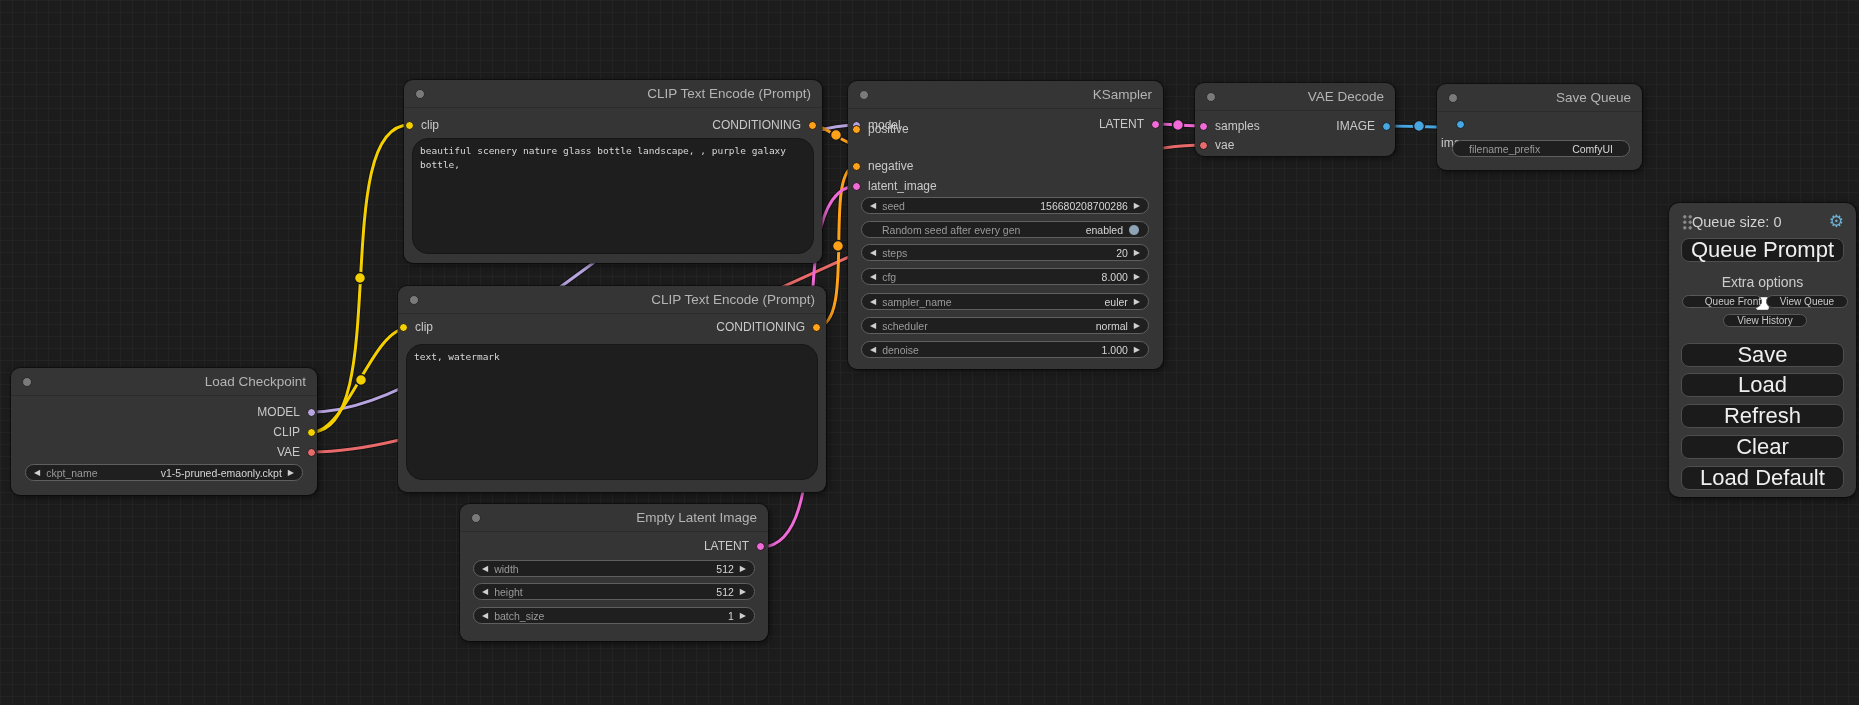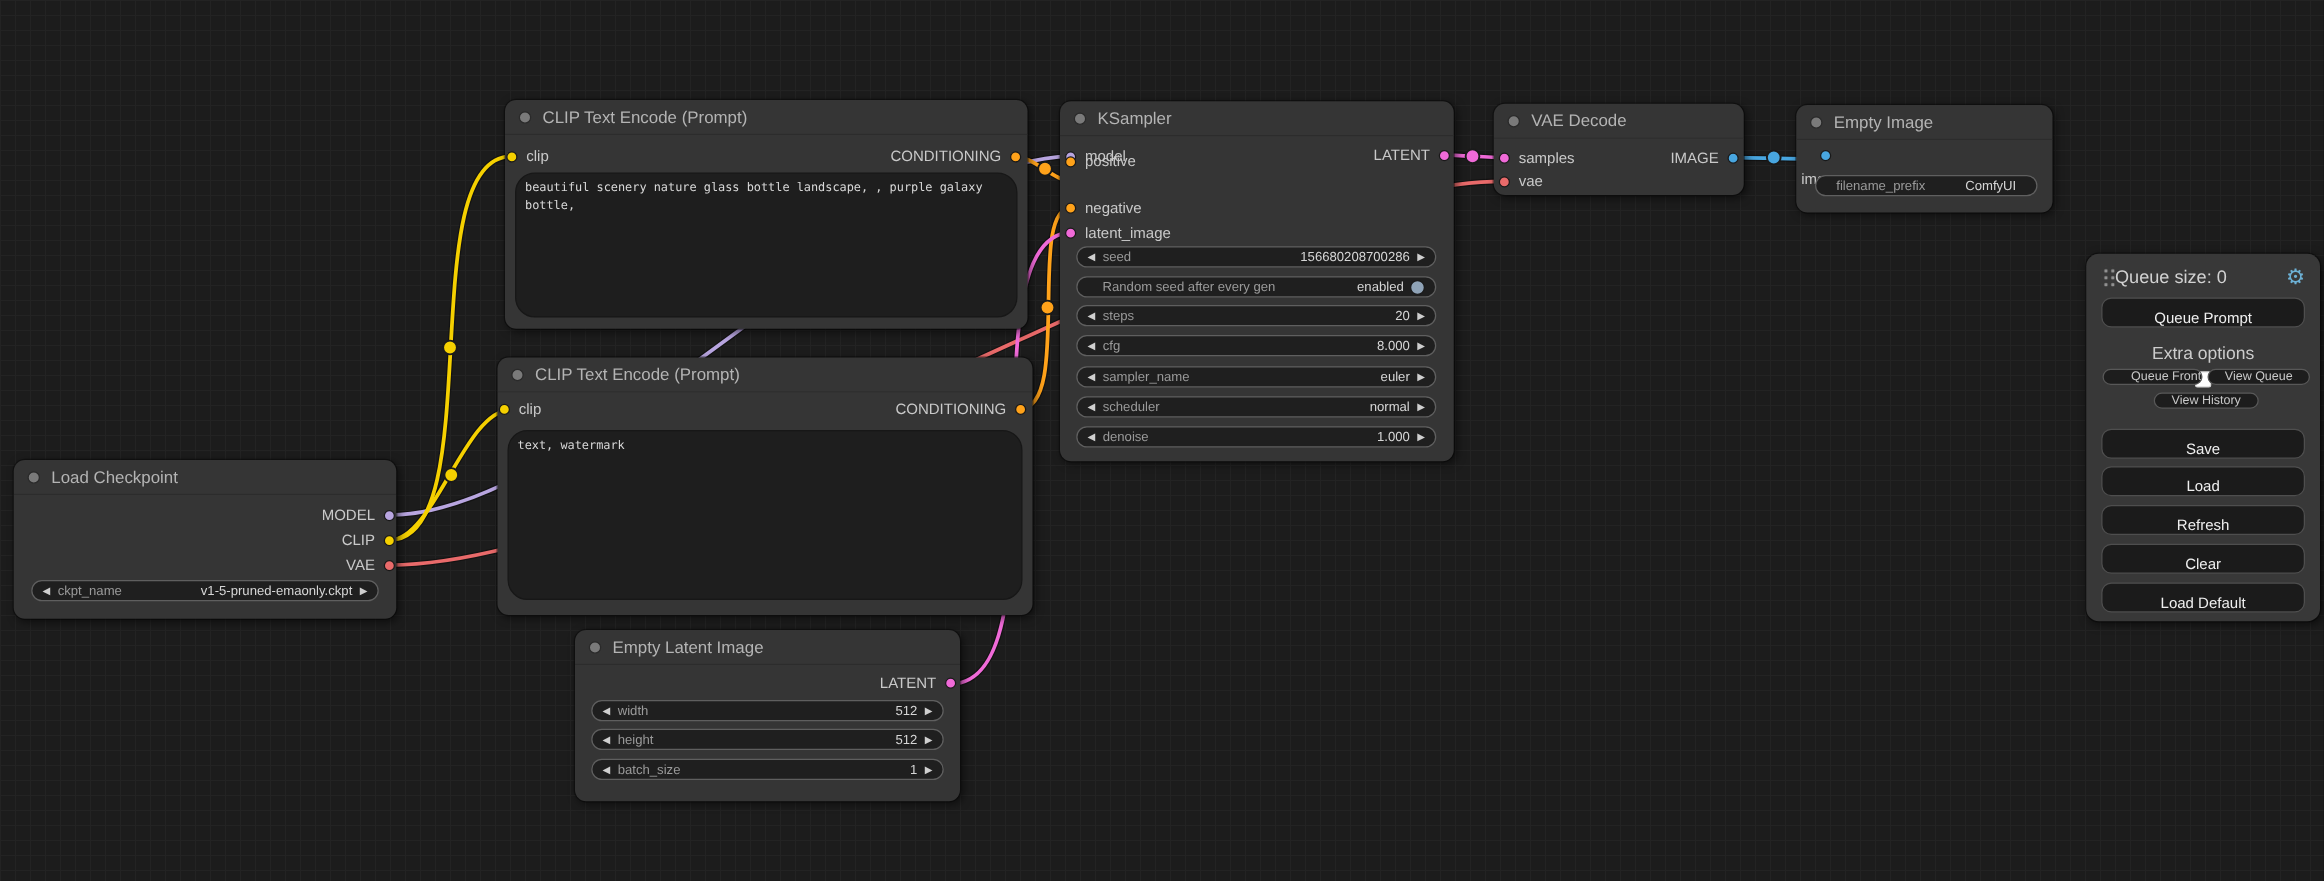--- a/index.html
+++ b/index.html
@@ -14,21 +14,21 @@
     font-family:"Liberation Sans","DejaVu Sans",sans-serif;
   }
   #links{position:absolute;left:0;top:0;z-index:1;}
   .node{
     position:absolute;z-index:2;background:#353535;border-radius:9px;
     box-shadow:2px 2px 7px rgba(0,0,0,.55), 0 0 0 1px rgba(0,0,0,.35);
   }
   .ntitle{
     height:28px;display:flex;align-items:center;gap:9px;padding:0 11px;
     color:#b4b4b4;font-size:13.5px;border-bottom:1px solid #2c2c2c;
-    border-radius:9px 9px 0 0;white-space:nowrap;overflow:hidden;
+    border-radius:9px 9px 0 0;white-space:nowrap;overflow:hidden;justify-content:space-between;
   }
   .tdot{width:10px;height:10px;border-radius:50%;background:#7a7a7a;border:1px solid #2a2a2a;flex:0 0 auto;}
   .slot{position:absolute;display:flex;align-items:center;gap:7px;height:14px;
         transform:translateY(-50%);font-size:12px;color:#c9c9c9;white-space:nowrap;}
   .slot.out{flex-direction:row-reverse;color:#c9c9c9;}
   .pdot{width:9px;height:9px;border-radius:50%;border:1px solid #191919;flex:0 0 auto;}
   .c-model{background:#b8a5e0;} .c-clip{background:#f5d000;} .c-vae{background:#e96a6a;}
   .c-cond{background:#ffa21a;} .c-latent{background:#f06ad8;} .c-image:
   {background:#48a6e0;} .c-image{background:#48a6e0;}
   .widget{
@@ -51,21 +51,21 @@
     background:#383838;border-radius:10px;box-shadow:2px 2px 8px rgba(0,0,0,.6), 0 0 0 1px rgba(0,0,0,.35);
     color:#d0d0d0;
   }
   .qhead{position:absolute;left:0;top:10px;width:100%;display:flex;align-items:center;padding:0 12px;}
   .drag-handle{width:11px;height:17px;background-image:radial-gradient(#909090 1.4px, transparent 1.6px);background-size:5.5px 5.5px;background-position:1px 1px;}
   .qtitle{flex:1;text-align:left;font-size:14.5px;color:#d2d2d2;}
   .gear{font-size:17px;color:#6cb0d4;line-height:1;}
   .qbtn{
     position:absolute;left:12px;width:163px;height:24px;border-radius:8px;
     background:#1b1b1b;border:1px solid #4e4e4e;color:#efefef;
-    display:flex;align-items:flex-end;justify-content:center;font-size:12px;
+    display:flex;align-items:center;justify-content:center;font-size:22px;
   }
   .qbtn-sm{
     position:absolute;height:13px;border-radius:7px;background:#1d1d1d;border:1px solid #585858;
     color:#c9c9c9;display:flex;align-items:center;justify-content:center;font-size:10px;
   }
   .extra-row{position:absolute;left:0;top:71px;width:100%;display:flex;align-items:center;justify-content:center;gap:7px;font-size:14px;color:#cccccc;flex-direction:column;}
   .checkbox{width:13px;height:13px;background:#ffffff;border-radius:2px;border:1px solid #d9d9d9;}
 </style>
 </head>
 <body>
@@ -272,21 +272,21 @@
     </div>
     <div class="slot out" style="top:43px;right:4px;">
       <span class="pdot c-image"></span>
       <span>IMAGE</span>
     </div>
   </div>
 
   <div class="node" style="left:1437px;top:84px;width:205px;height:86px;">
     <div class="ntitle">
       <span class="tdot"></span>
-      <span>Empty Image</span>
+      <span>Save Queue</span>
     </div>
     <div class="slot" style="top:43px;left:4px;flex-direction:column;">
       <span class="pdot c-image"></span>
       <span>images</span>
     </div>
     <div class="widget" style="left:15px;top:56px;width:178px;padding:0 16px;">
       <span class="wlabel" style="margin:0;">filename_prefix</span>
       <span class="wvalue" style="margin-right:0;">ComfyUI</span>
     </div>
   </div>

